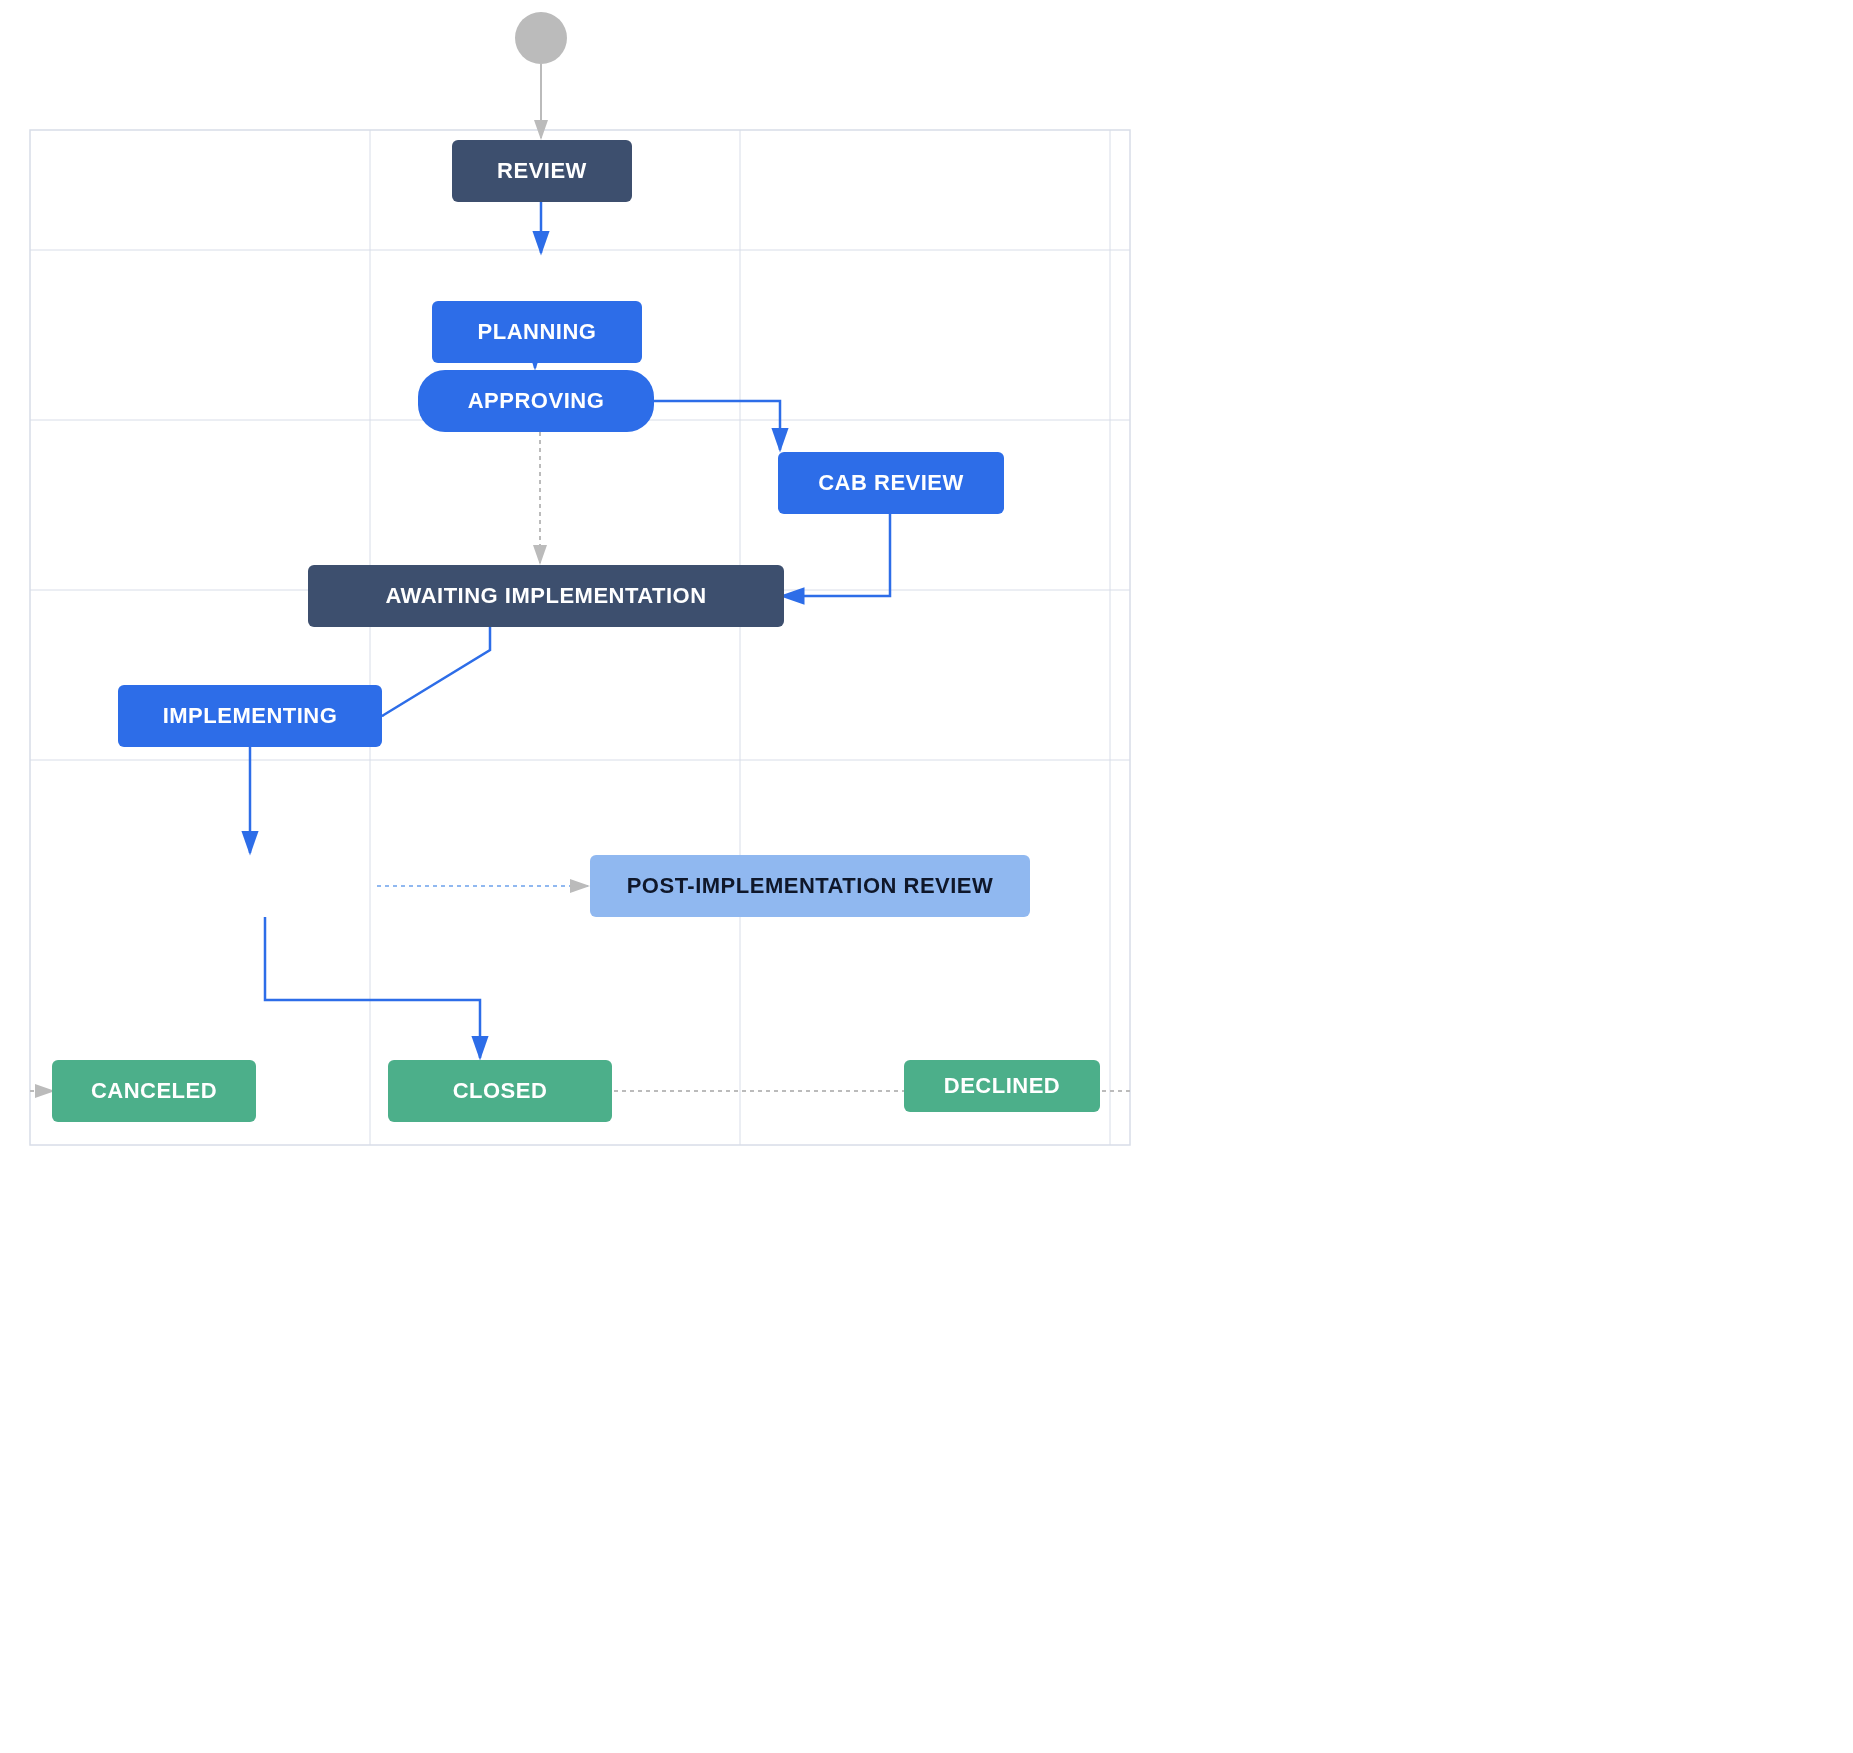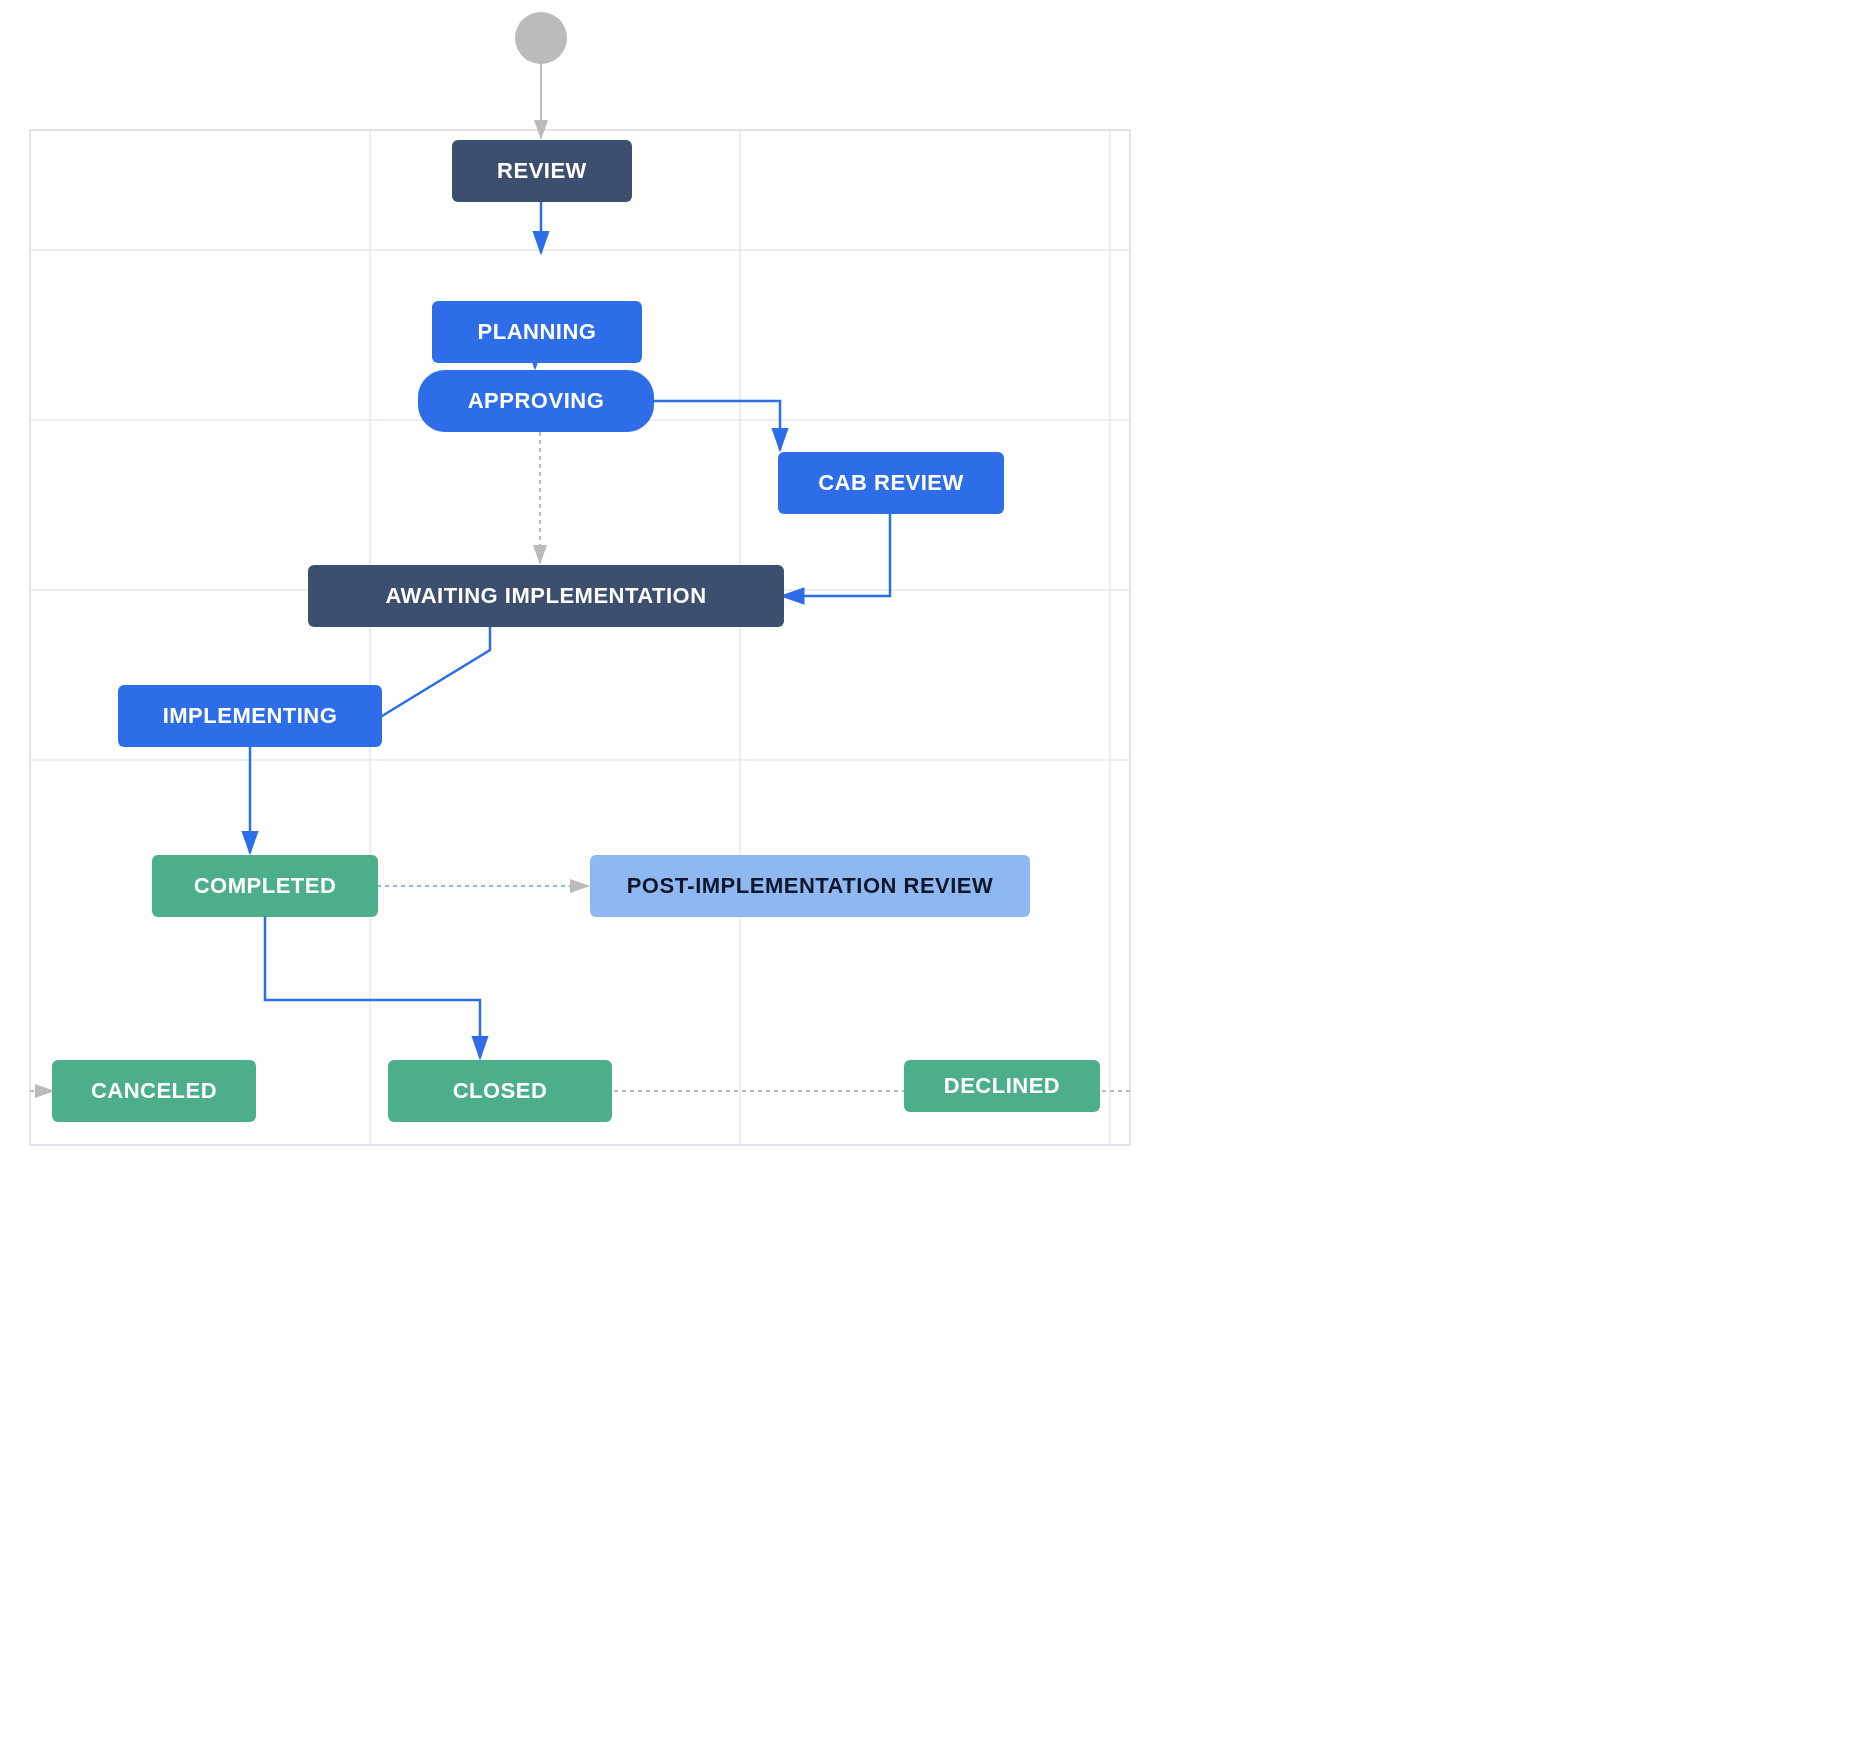--- a/index.html
+++ b/index.html
@@ -140,23 +140,20 @@
   </div>
 
   <div class="node node-dark" style="left: 308px; top: 565px; width: 476px; height: 62px;">
     <span>AWAITING IMPLEMENTATION</span>
   </div>
 
   <div class="node node-blue" style="left: 118px; top: 685px; width: 264px; height: 62px;">
     <span>IMPLEMENTING</span>
   </div>
 
-  <div class="node node-green" style="left: 152px; top: 855px; width: 226px; height: 62px;">
-    <span>COMPLETED</span>
-  </div>
 
   <div class="node node-light-blue" style="left: 590px; top: 855px; width: 440px; height: 62px; color: #0f172a;">
     <span>POST-IMPLEMENTATION REVIEW</span>
   </div>
 
   <div class="node node-green" style="left: 52px; top: 1060px; width: 204px; height: 62px;">
     <span>CANCELED</span>
   </div>
 
   <div class="node node-green" style="left: 388px; top: 1060px; width: 224px; height: 62px;">

